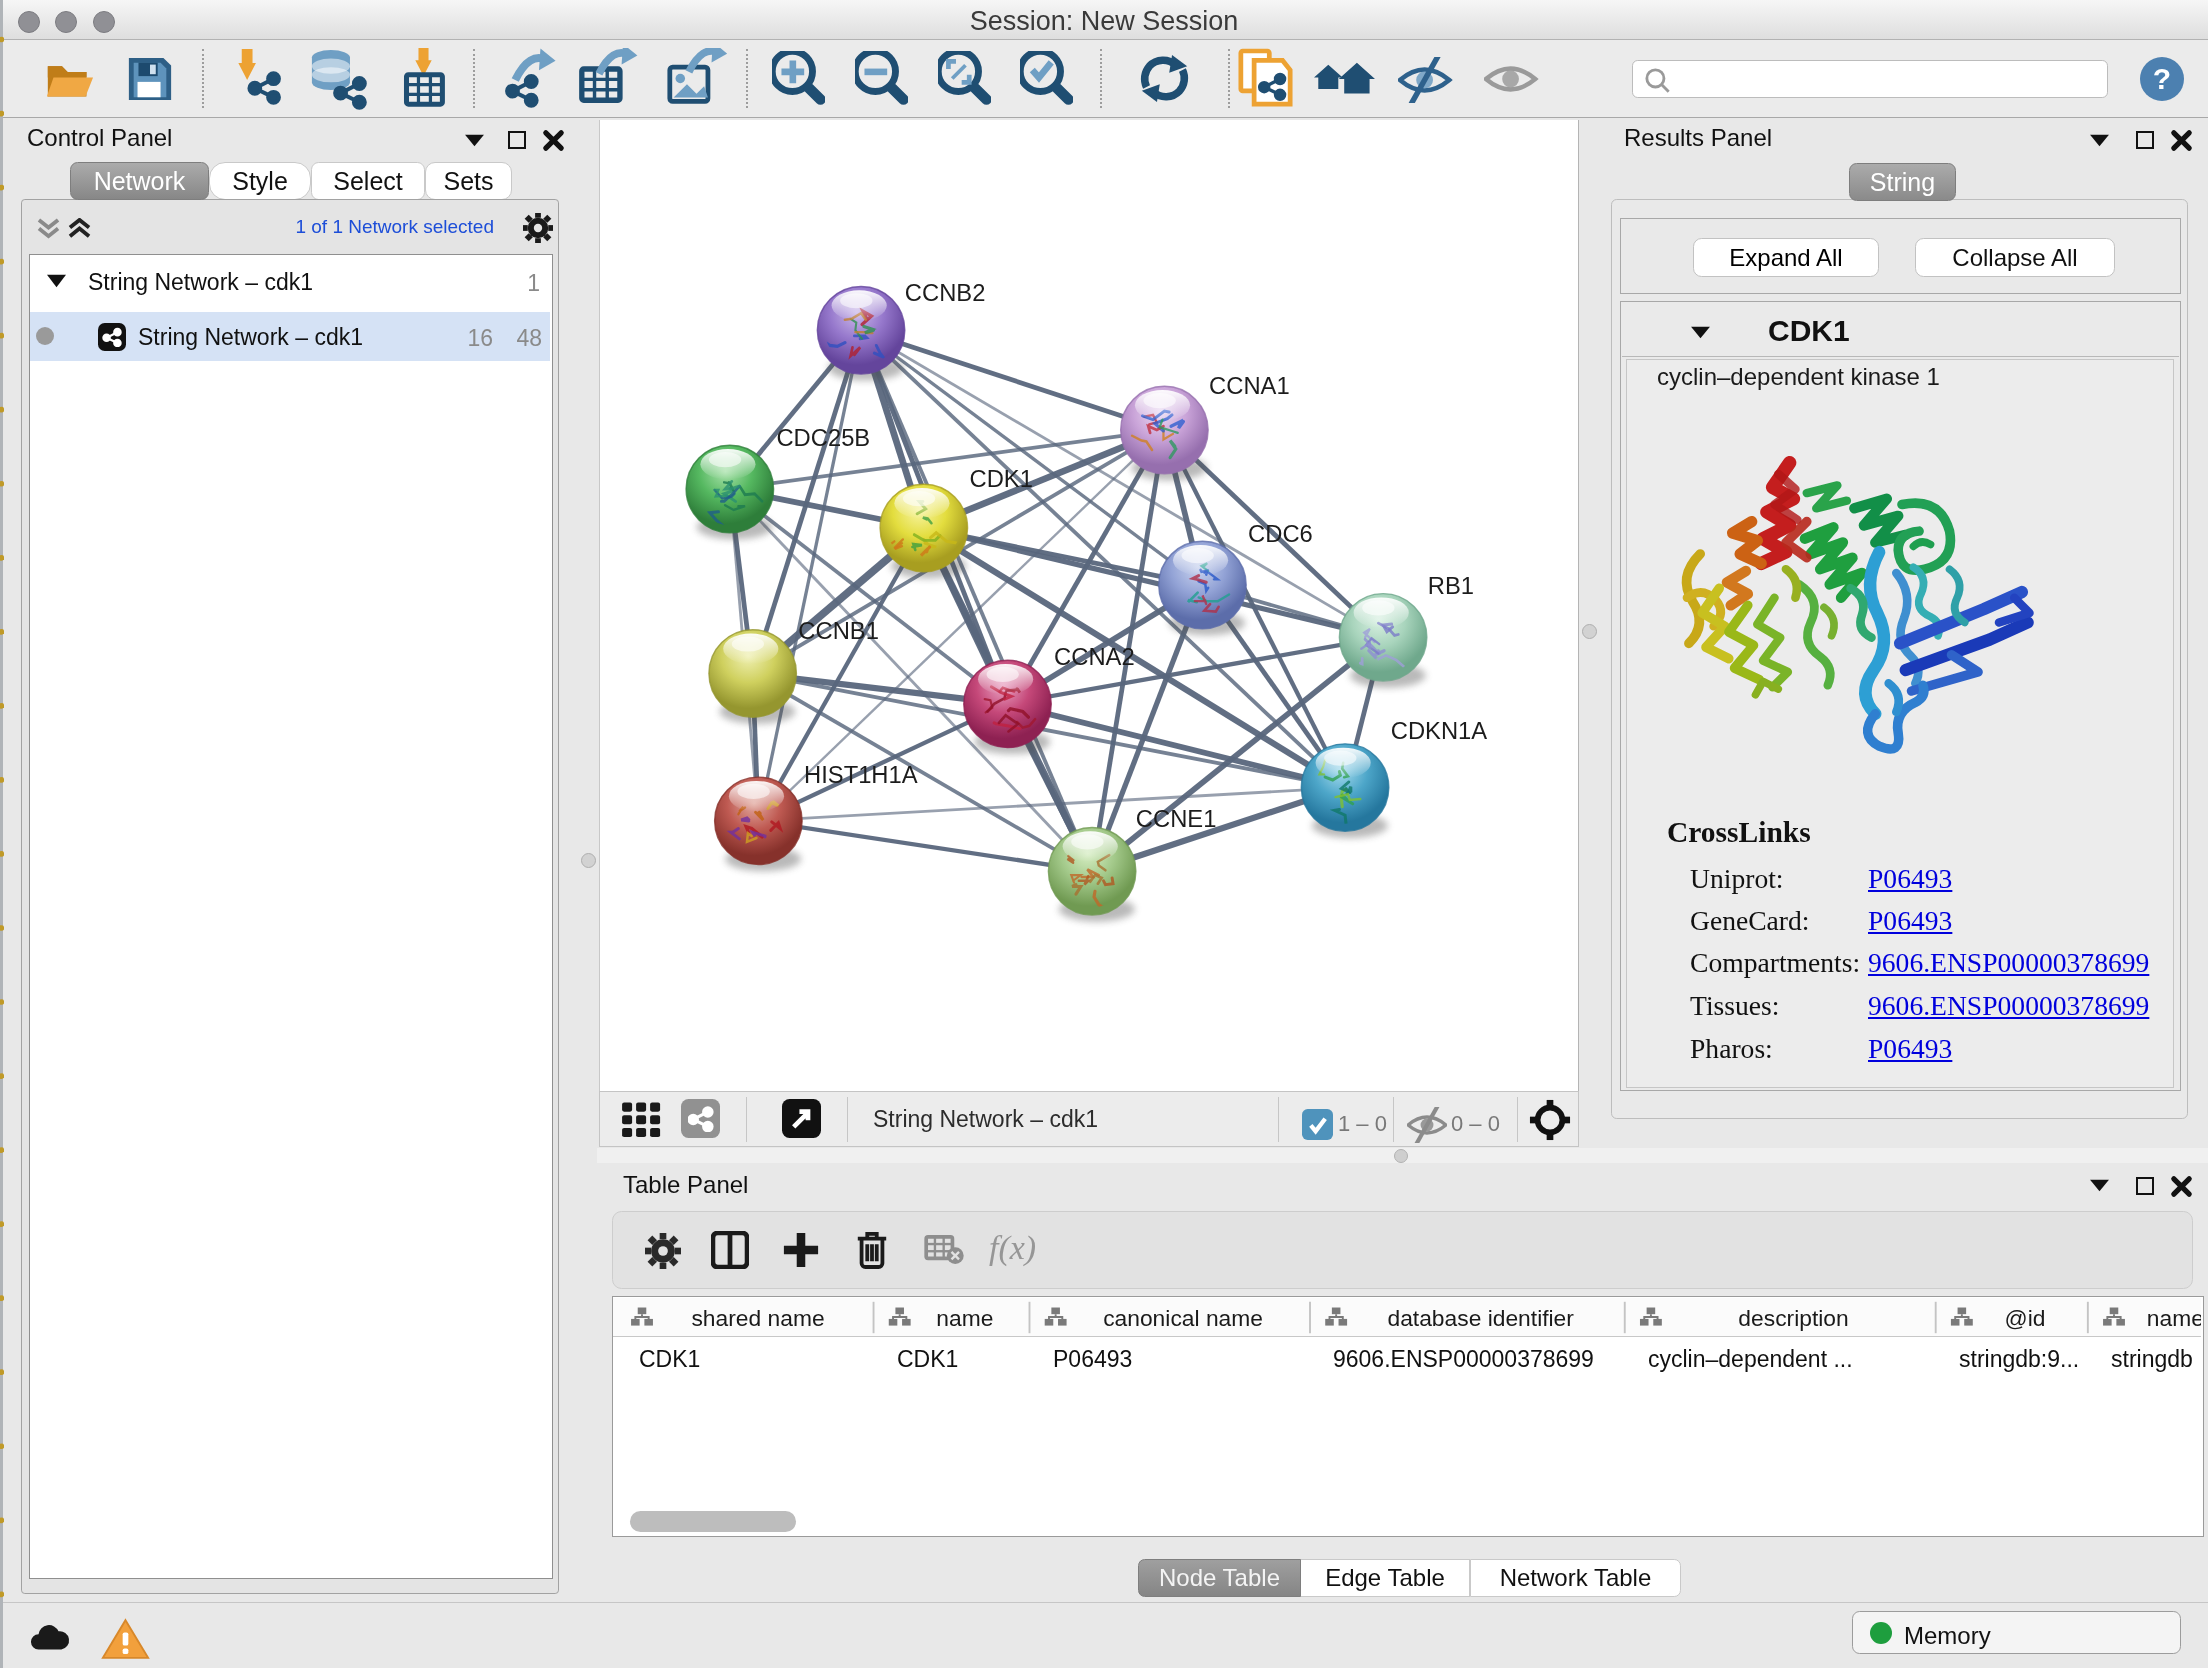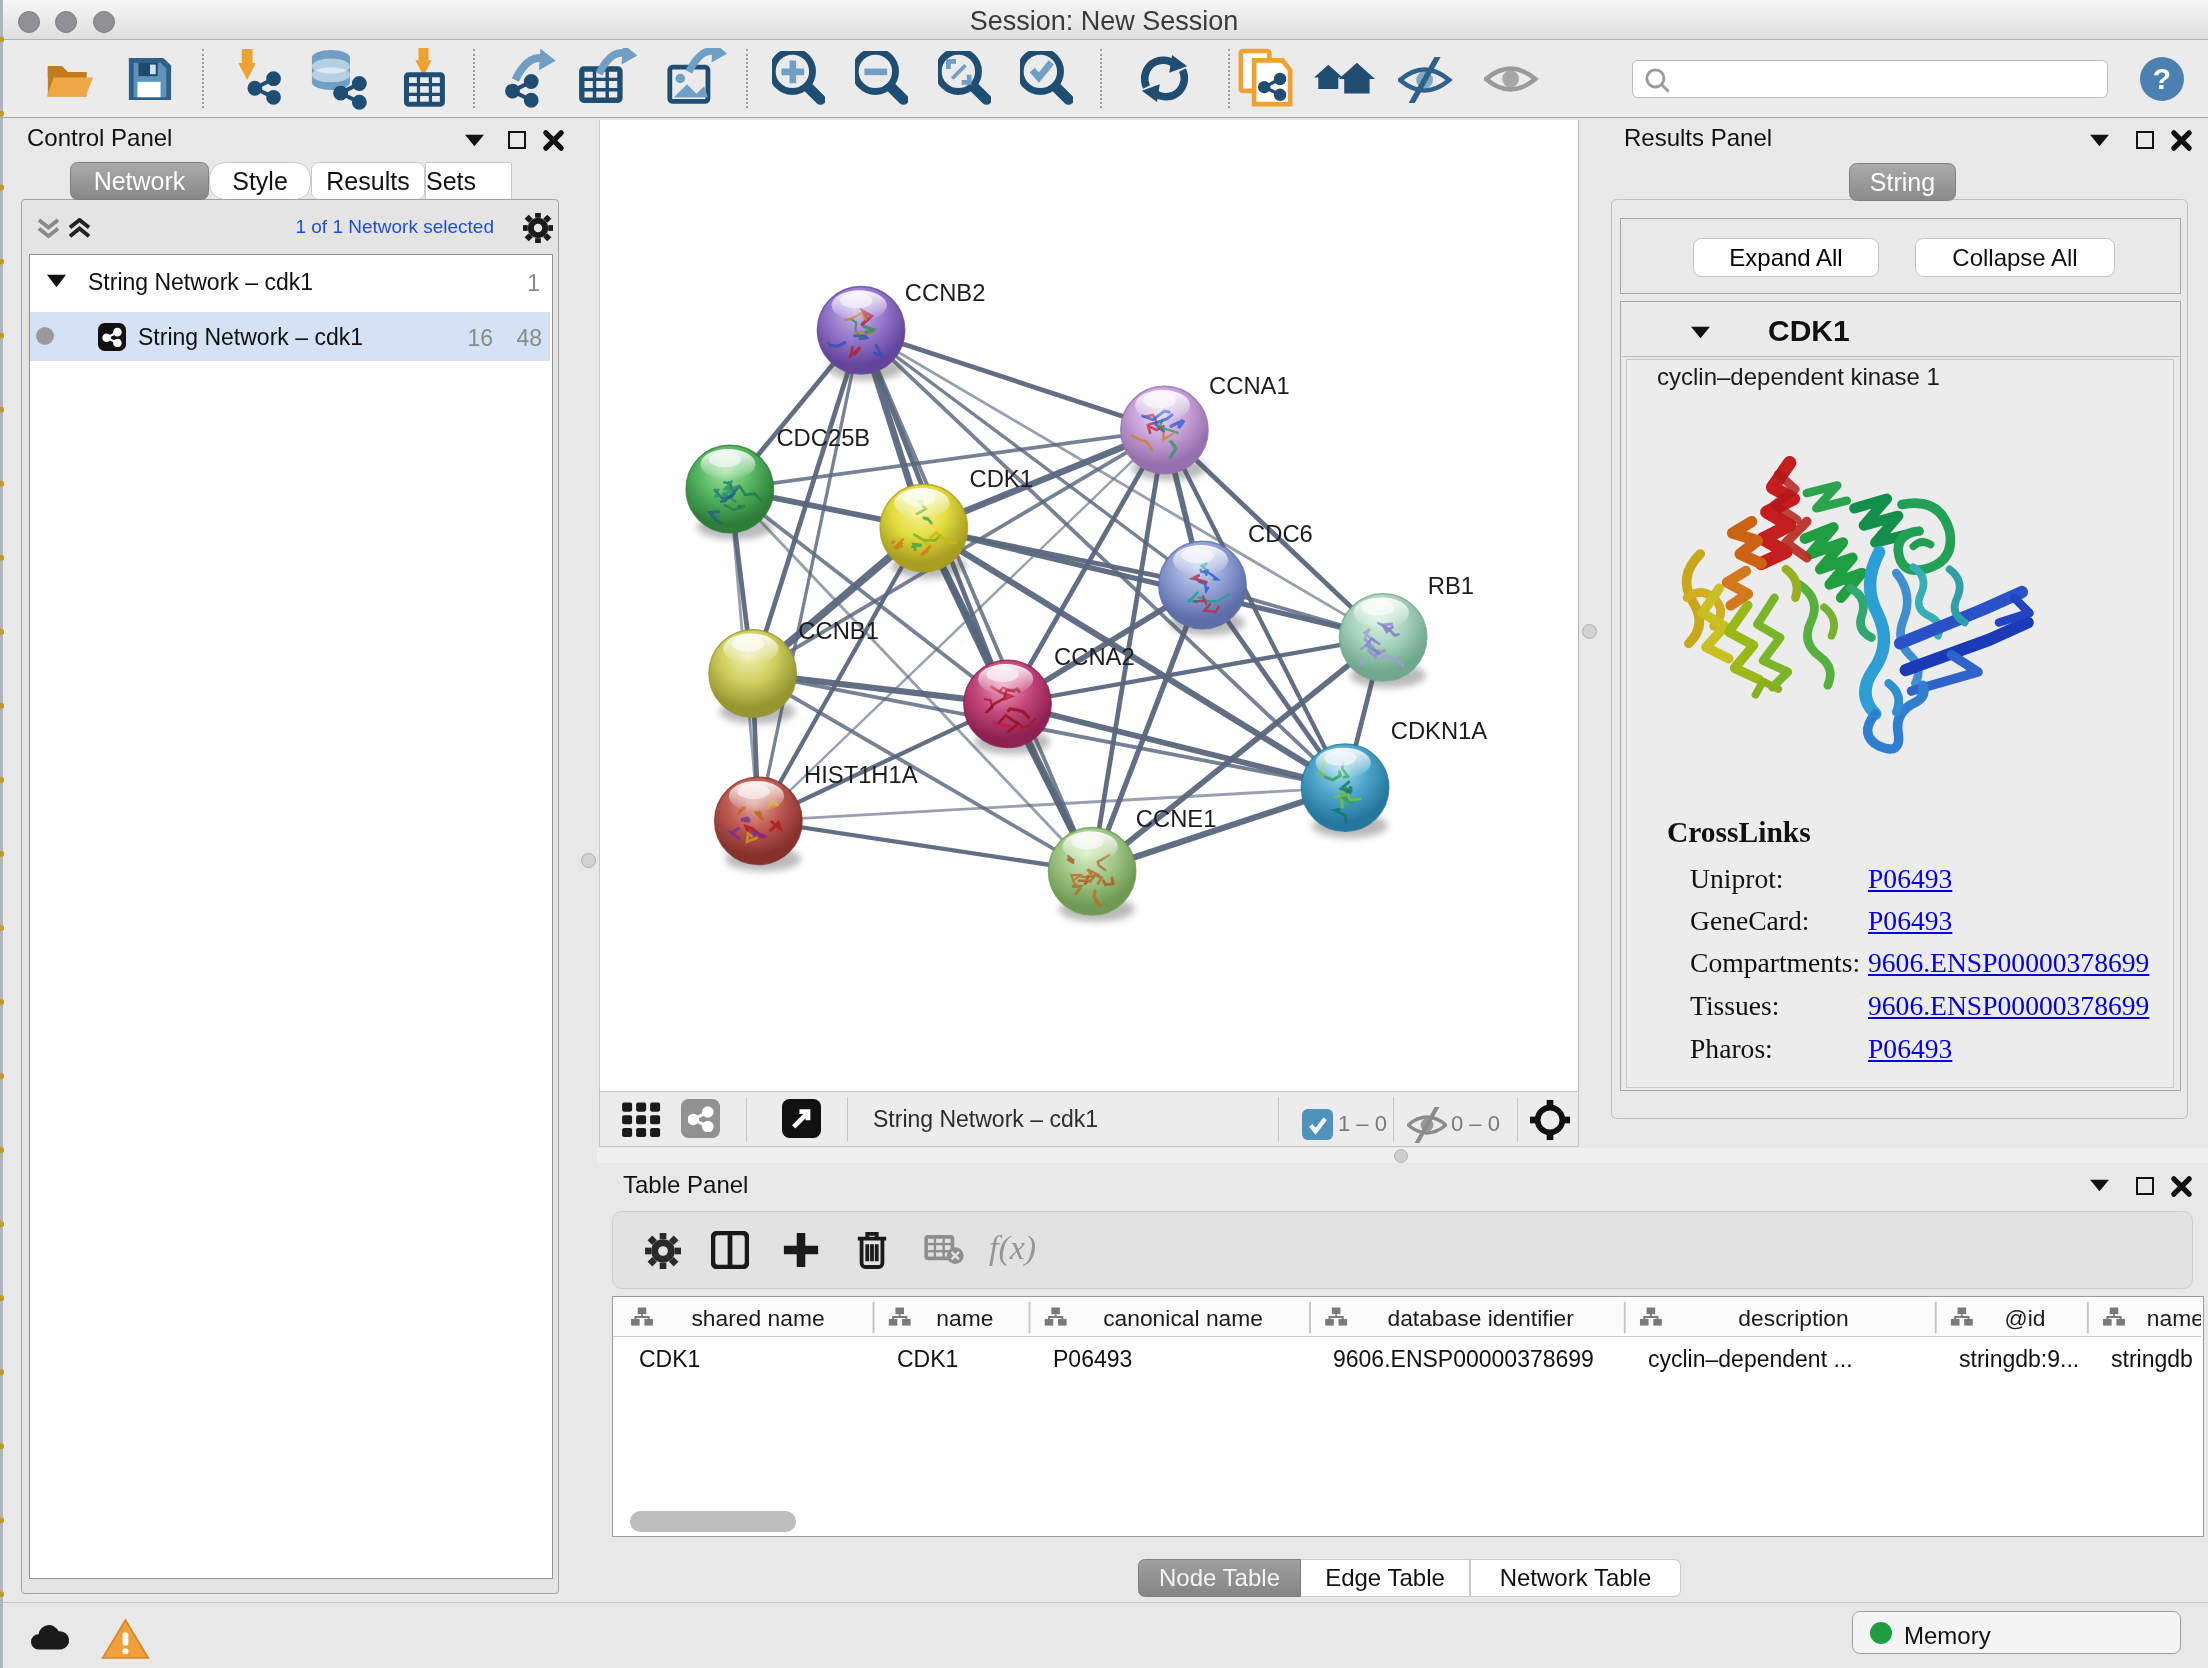--- a/index.html
+++ b/index.html
@@ -181,22 +181,22 @@
 <svg style="position:absolute;left:464px;top:132px" width="21" height="17" viewBox="0 0 22 18">
     <path d="M1 3 h20 l-10 12 z" fill="#111"></path>
   </svg>
 <div class="abs" style="left:508px;top:131px;width:18px;height:18px;border:2.9px solid #111"></div>
 <svg style="position:absolute;left:542px;top:129px" width="23" height="23" viewBox="0 0 24 24">
     <path d="M4 4 L20 20 M20 4 L4 20" stroke="#111" stroke-width="5.5" stroke-linecap="round"></path>
   </svg>
 <div class="abs" style="left:70px;top:162px;width:441px;height:38px">
 <div class="abs" style="left:0;top:0;width:139px;height:38px;background:linear-gradient(#ababab,#878787);border:1px solid #7e7e7e;border-radius:7.6px;color:#fff;font-size:25px;text-align:center;line-height:36px;z-index:2">Network</div>
 <div class="abs" style="left:139px;top:0;width:102px;height:38px;background:#fff;border:1px solid #c9c9c9;border-radius:16px;color:#111;font-size:25px;text-align:center;line-height:36px">Style</div>
-<div class="abs" style="left:241px;top:0;width:114px;height:38px;background:#fff;border:1px solid #c9c9c9;border-radius:7.6px;color:#111;font-size:25px;text-align:center;line-height:36px">Results</div>
-<div class="abs" style="left:355px;top:0;width:87px;height:38px;background:#fff;border:1px solid #c9c9c9;border-radius:2px;color:#111;font-size:25px;line-height:36px">Sets</div>
+<div class="abs" style="left:241px;top:0;width:114px;height:38px;background:#fff;border:1px solid #c9c9c9;border-radius:7.6px;color:#111;font-size:25px;text-align:center;line-height:36px">Select</div>
+<div class="abs" style="left:355px;top:0;width:87px;height:38px;background:#fff;border:1px solid #c9c9c9;border-radius:10px;color:#111;font-size:25px;text-align:center;line-height:36px">Sets</div>
 </div>
 <div class="abs" style="left:21px;top:199px;width:538px;height:1395px;background:#e4e4e4;border:1.9px solid #a2a2a2;border-radius:3.8px"></div>
 <svg style="position:absolute;left:36px;top:218px" width="25" height="21" viewBox="0 0 26 22">
     <g fill="none" stroke="#8a8a8a" stroke-width="4">
       <path d="M3 2 l10 8 10-8"></path>
       <path d="M3 11 l10 8 10-8"></path>
     </g>
   </svg>
 <svg style="position:absolute;left:67px;top:218px" width="25" height="21" viewBox="0 0 26 22">
     <g fill="none" stroke="#222" stroke-width="4">

